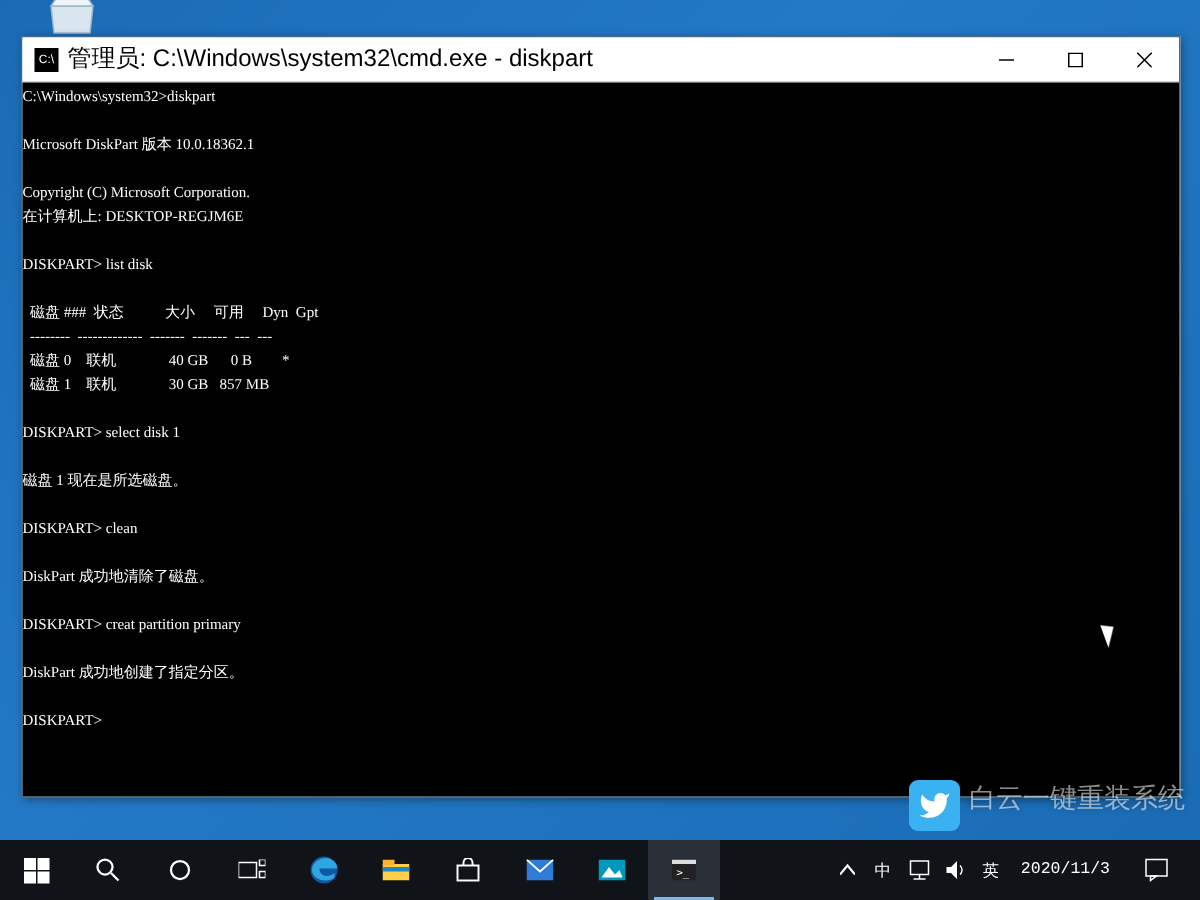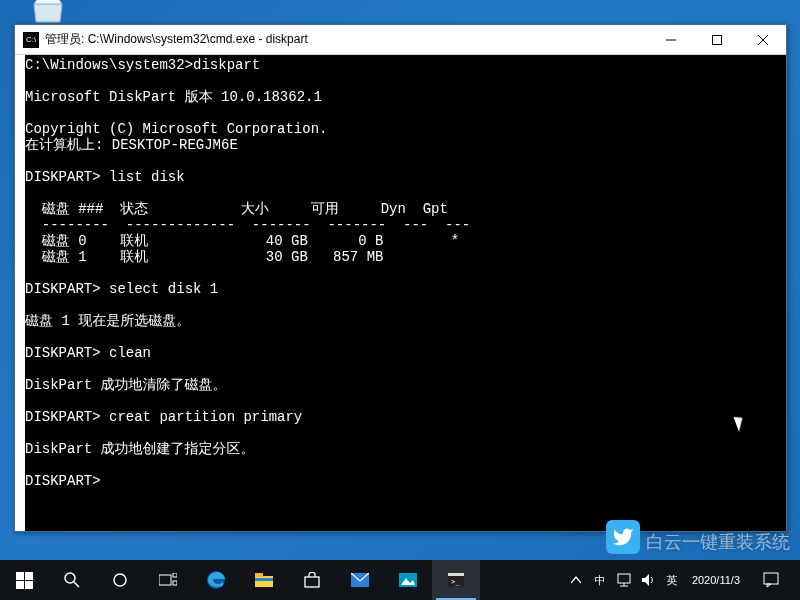--- a/index.html
+++ b/index.html
@@ -14,51 +14,50 @@
   .window {
     position: absolute; left: 14px; top: 24px; width: 773px; height: 508px;
     background: #fff; border: 1px solid #4a6a8a; box-shadow: 1px 1px 6px rgba(0,0,0,0.4);
     display: flex; flex-direction: column;
   }
   .titlebar {
     height: 30px; background: #fff; display: flex; align-items: center;
     border-bottom: 1px solid #d0d0d0;
   }
   .titlebar .app-icon { width: 16px; height: 16px; margin: 0 6px 0 8px; background: #000; display: inline-flex; align-items: center; justify-content: center; color: #fff; font-size: 8px; }
-  .titlebar .title { flex: 1; font-size: 12px; color: #000; }
+  .titlebar .title { flex: 1; font-size: 16px; color: #000; }
   .win-btns { display: flex; }
   .win-btn { width: 46px; height: 30px; display: flex; align-items: center; justify-content: center; font-size: 14px; cursor: default; }
 
   .terminal {
-    flex: 1; background: #000; color: #fff; font-family: Liberation Mono, monospace;
-    font-size: 14px; line-height: 16px; padding: 2px 0 0 0; white-space: pre;
+    flex: 1; background: #000; color: #fff; font-family: Liberation Serif, serif;
+    font-size: 10px; line-height: 16px; padding: 2px 0 0 0; white-space: pre;
     overflow: hidden;
-    margin-left: 10px;
   }
 
   
   .watermark {
-    position: absolute; right: 10px; bottom: 46px; display: flex; align-items: flex-end;
+    position: absolute; right: 10px; bottom: 46px; display: flex; align-items: flex-start;
     color: rgba(255,255,255,0.55); font-size: 18px; text-shadow: 0 0 4px rgba(0,0,0,0.3);
   }
   .watermark .wm-logo { width: 34px; height: 34px; background: #3ab2f2; border-radius: 6px; display: flex; align-items: center; justify-content: center; margin-right: 6px; }
   .watermark .wm-sub { font-size: 10px; display: block; color: rgba(255,255,255,0.35); letter-spacing: 2px; }
 
   
   .taskbar {
     position: absolute; left: 0; right: 0; bottom: 0; height: 40px;
     background: #101318; display: flex; align-items: stretch;
   }
   .tb-left { display: flex; }
   .tb-item { width: 48px; display: flex; align-items: center; justify-content: center; color: #fff; font-size: 16px; position: relative; }
   .tb-item.active { background: #2a2f38; }
   .tb-item.active::after { content:""; position:absolute; bottom:0; left:4px; right:4px; height:2px; background:#76b9ed; }
   .tb-right { margin-left: auto; display: flex; align-items: center; color: #fff; font-size: 11px; }
   .tray-icon { width: 24px; display:flex; align-items:center; justify-content:center; height: 40px; }
-  .tb-clock { padding: 0 8px; text-align: left; line-height: 14px; font-size: 11px; }
+  .tb-clock { padding: 0 8px; text-align: left; line-height: 14px; font-size: 11px; font-family: Liberation Mono, monospace; }
   .tb-notif { width: 46px; display: flex; align-items:center; justify-content:center; }
   .tb-peek { width: 6px; border-left: 1px solid #333; }
 
   .start-logo { display:grid; grid-template-columns: 8px 8px; grid-template-rows: 8px 8px; gap:1px; }
   .start-logo span { background:#fff; }
 
   .cursor-arrow {
     position: absolute; width: 0; height: 0; left: 736px; top: 415px;
     border-left: 8px solid #fff; border-top: 4px solid transparent; border-bottom: 12px solid transparent;
     transform: rotate(-20deg); filter: drop-shadow(1px 1px 0 #000);

